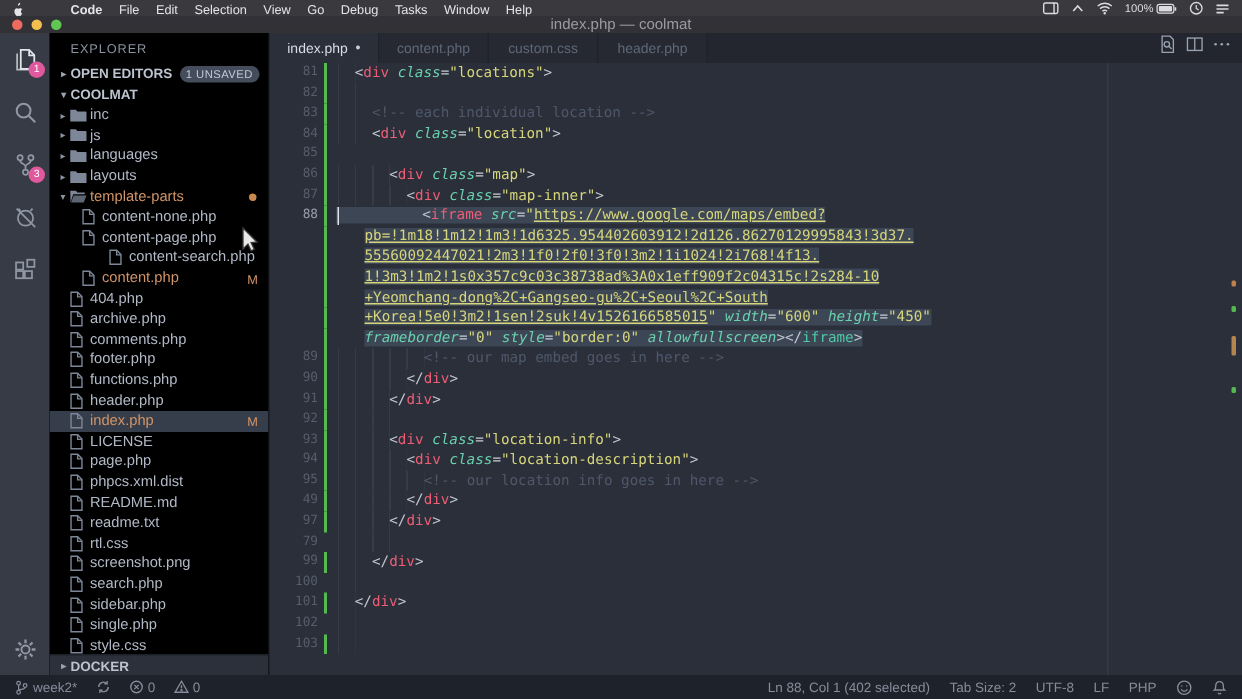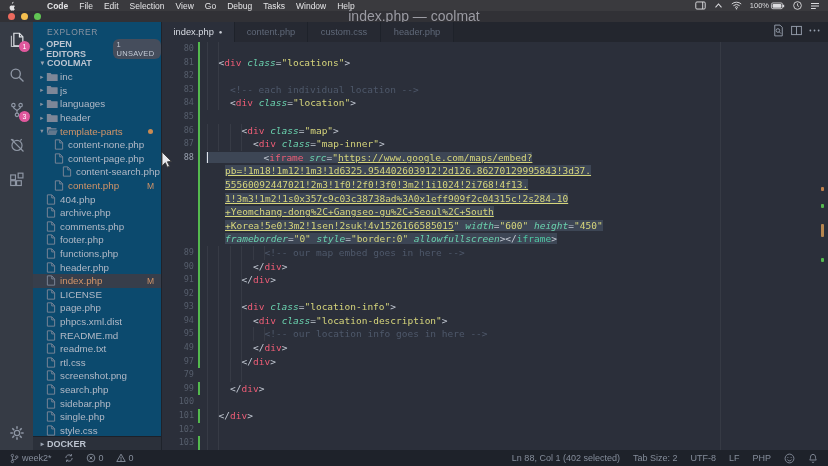--- a/index.html
+++ b/index.html
@@ -14,36 +14,36 @@
   .menubar .mi { white-space:nowrap; }
   .menubar .mi.first { font-weight:bold; }
   .menu-status { margin-left:auto; display:flex; align-items:center; gap:8px; color:#dcdcdf; font-size:7.5px; }
   .menu-status .msi { display:flex; align-items:center; gap:2px; }
 
   
   .titlebar { position:relative; height:11px; background:#313136; }
   .lights { position:absolute; left:8px; top:2px; display:flex; gap:6px; }
   .lights span { width:7px; height:7px; border-radius:50%; display:block; }
   .lt-close { background:#ec6a5e; } .lt-min { background:#f4bf4f; } .lt-zoom { background:#61c554; }
-  .tb-title { text-align:center; font-size:14px; line-height:11px; color:#9b9ba3; }
+  .tb-title { text-align:center; font-size:10px; line-height:11px; color:#9b9ba3; }
 
   
   .main { display:flex; height:428px; }
 
   
   .activitybar { width:33px; background:#363b45; display:flex; flex-direction:column; flex:none; }
   .ab-item { position:relative; height:35px; display:flex; align-items:center; justify-content:center; color:#8f97a5; }
   .ab-item.active { color:#e3e6ea; }
   .ab-item svg { width:18px; height:18px; }
   .ab-badge { position:absolute; right:3px; bottom:5px; min-width:11px; height:11px; border-radius:6px;
               background:#e0589d; color:#fff; font-size:7px; line-height:11px; text-align:center; padding:0 2px; }
   .ab-bottom { margin-top:auto; }
 
   
-  .sidebar { position:relative; width:129px; background:#0c4a6e; flex:none; border-right:1px solid #1f232b;
+  .sidebar { position:relative; width:147px; background:#000000; flex:none; border-right:1px solid #1f232b;
              color:#b6bdc9; overflow:hidden; }
   .sb-title { height:20px; line-height:21px; padding-left:14px; font-size:8.5px; letter-spacing:.6px; color:#8a93a1; }
   .sect { height:14px; display:flex; align-items:center; font-size:9px; font-weight:bold; color:#bcc4d0; padding-left:5px; }
   .sect .chev { width:9px; font-size:6.5px; color:#9aa3b1; text-align:center; }
   .sect .bdg-pill { margin-left:5px; background:#454d5c; color:#c3cad6; font-weight:normal; font-size:7.5px;
                     padding:1px 4px; border-radius:6px; letter-spacing:.3px; }
   .tree { }
   .ti { display:flex; align-items:center; height:13.6px; font-size:9.8px; color:#b2b9c6; }
   .ti .chev { width:8px; flex:none; font-size:6.5px; color:#8a93a1; text-align:center; }
   .ti .ic { width:14px; flex:none; display:flex; align-items:center; color:#7d8798; }
@@ -284,21 +284,21 @@
             </span>
             <span class="lb">languages</span>
           </div>
           <div class="ti" style="padding-left: 5px;">
             <span class="chev">▸</span>
             <span class="ic">
               <svg width="12" height="10" viewBox="0 0 14 12">
                 <path d="M.8 1.3h4.5l1.2 1.4h6.7a.6.6 0 01.6.6v7.4H.8z" fill="currentColor"></path>
               </svg>
             </span>
-            <span class="lb">header</span>
+            <span class="lb">layouts</span>
           </div>
           <div class="ti accent" style="padding-left: 5px;">
             <span class="chev">▾</span>
             <span class="ic">
               <svg width="12" height="10" viewBox="0 0 14 12">
                 <path d="M.8 1.3h4.5l1.2 1.4h5.9v1.5H3.2L1 10.7z" fill="currentColor"></path>
                 <path d="M3.6 5.1h10.2l-2.2 5.6H1.4z" fill="currentColor" opacity=".75"></path>
               </svg>
             </span>
             <span class="lb">template-parts</span>
@@ -317,21 +317,21 @@
           <div class="ti" style="padding-left: 13px;">
             <span class="chev"></span>
             <span class="ic">
               <svg width="10" height="11" viewBox="0 0 11 13">
                 <path d="M1.2 1h5.2l3.4 3.4v7.6H1.2z" fill="none" stroke="currentColor" stroke-width="1.1"></path>
                 <path d="M6.4 1.2v3.4h3.4" fill="none" stroke="currentColor" stroke-width="1.1"></path>
               </svg>
             </span>
             <span class="lb">content-page.php</span>
           </div>
-          <div class="ti" style="padding-left: 21px;">
+          <div class="ti" style="padding-left: 31px;">
             <span class="chev"></span>
             <span class="ic">
               <svg width="10" height="11" viewBox="0 0 11 13">
                 <path d="M1.2 1h5.2l3.4 3.4v7.6H1.2z" fill="none" stroke="currentColor" stroke-width="1.1"></path>
                 <path d="M6.4 1.2v3.4h3.4" fill="none" stroke="currentColor" stroke-width="1.1"></path>
               </svg>
             </span>
             <span class="lb">content-search.php</span>
           </div>
           <div class="ti accent" style="padding-left: 13px;">
@@ -565,21 +565,20 @@
             <span><span style="display: inline-flex; align-items: center;">
                 <svg viewBox="0 0 20 20" fill="currentColor">
                   <circle cx="4.5" cy="10" r="1.2"></circle>
                   <circle cx="10" cy="10" r="1.2"></circle>
                   <circle cx="15.5" cy="10" r="1.2"></circle>
                 </svg>
               </span></span>
           </div>
         </div>
       <div class="code" id="code">
-          <div class="row"><div class="ln git">80</div><div class="ct" style="padding-left: 12.5px; --gw: 11.5px;"></div></div>
           <div class="row"><div class="ln git">81</div><div class="ct" style="padding-left: 12.5px; --gw: 11.5px;"><span class="seg-p">&lt;</span><span class="seg-t">div</span><span class="seg-w"> </span><span class="seg-a">class</span><span class="seg-p">=</span><span class="seg-s">"locations"</span><span class="seg-p">&gt;</span></div></div>
           <div class="row"><div class="ln git">82</div><div class="ct" style="padding-left: 24px; --gw: 23px;"></div></div>
           <div class="row"><div class="ln git">83</div><div class="ct" style="padding-left: 24px; --gw: 23px;"><span class="seg-c">&lt;!-- each individual location --&gt;</span></div></div>
           <div class="row"><div class="ln git">84</div><div class="ct" style="padding-left: 24px; --gw: 23px;"><span class="seg-p">&lt;</span><span class="seg-t">div</span><span class="seg-w"> </span><span class="seg-a">class</span><span class="seg-p">=</span><span class="seg-s">"location"</span><span class="seg-p">&gt;</span></div></div>
           <div class="row"><div class="ln git">85</div><div class="ct" style="padding-left: 35.5px; margin-top: 24px; --gw: 34.5px;"><span class="seg-c">&lt;!-- our map on the left --&gt;</span></div></div>
           <div class="row"><div class="ln git">86</div><div class="ct" style="padding-left: 35.5px; --gw: 34.5px;"><span class="seg-p">&lt;</span><span class="seg-t">div</span><span class="seg-w"> </span><span class="seg-a">class</span><span class="seg-p">=</span><span class="seg-s">"map"</span><span class="seg-p">&gt;</span></div></div>
           <div class="row"><div class="ln git">87</div><div class="ct" style="padding-left: 47px; --gw: 46px;"><span class="seg-p">&lt;</span><span class="seg-t">div</span><span class="seg-w"> </span><span class="seg-a">class</span><span class="seg-p">=</span><span class="seg-s">"map-inner"</span><span class="seg-p">&gt;</span></div></div>
           <div class="row"><div class="ln git cur">88</div><div class="ct" style="--gw: 0px;"><span class="sel" style="padding-left: 57.5px;"><span class="seg-p">&lt;</span><span class="seg-t">iframe</span><span class="seg-w"> </span><span class="seg-a">src</span><span class="seg-p">=</span><span class="seg-s">"</span><span class="seg-l">https://www.google.com/maps/embed?</span></span><span class="caret"></span></div></div>
           <div class="row"><div class="ln git"></div><div class="ct" style="padding-left: 19px;"><span class="sel"><span class="seg-l">pb=!1m18!1m12!1m3!1d6325.954402603912!2d126.86270129995843!3d37.</span></span></div></div>
           <div class="row"><div class="ln git"></div><div class="ct" style="padding-left: 19px;"><span class="sel"><span class="seg-l">55560092447021!2m3!1f0!2f0!3f0!3m2!1i1024!2i768!4f13.</span></span></div></div>

